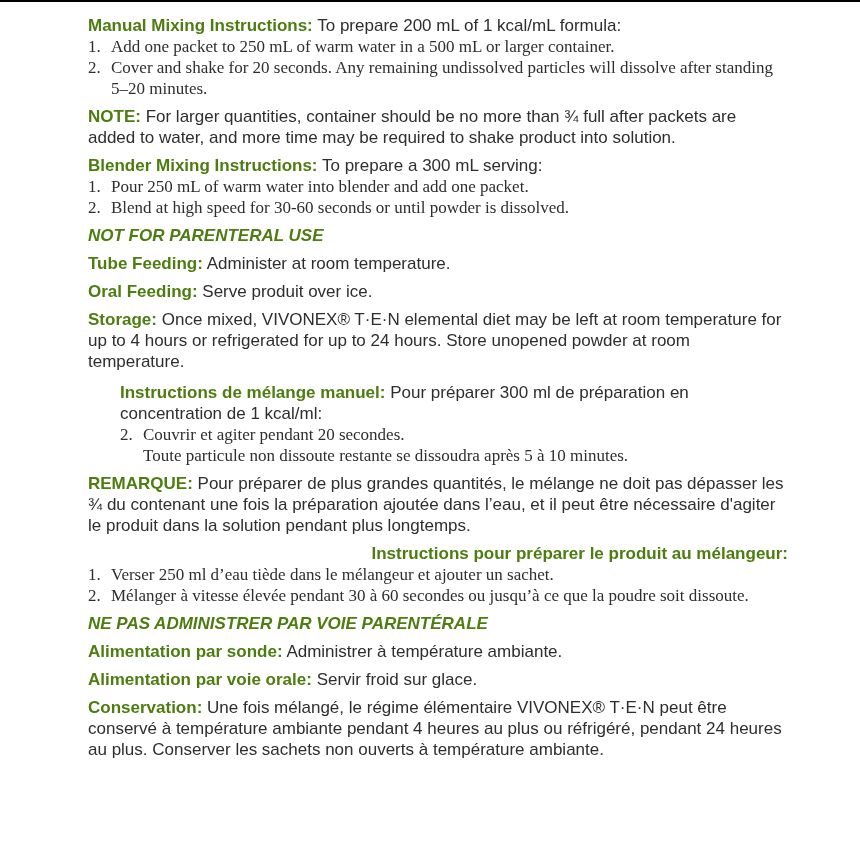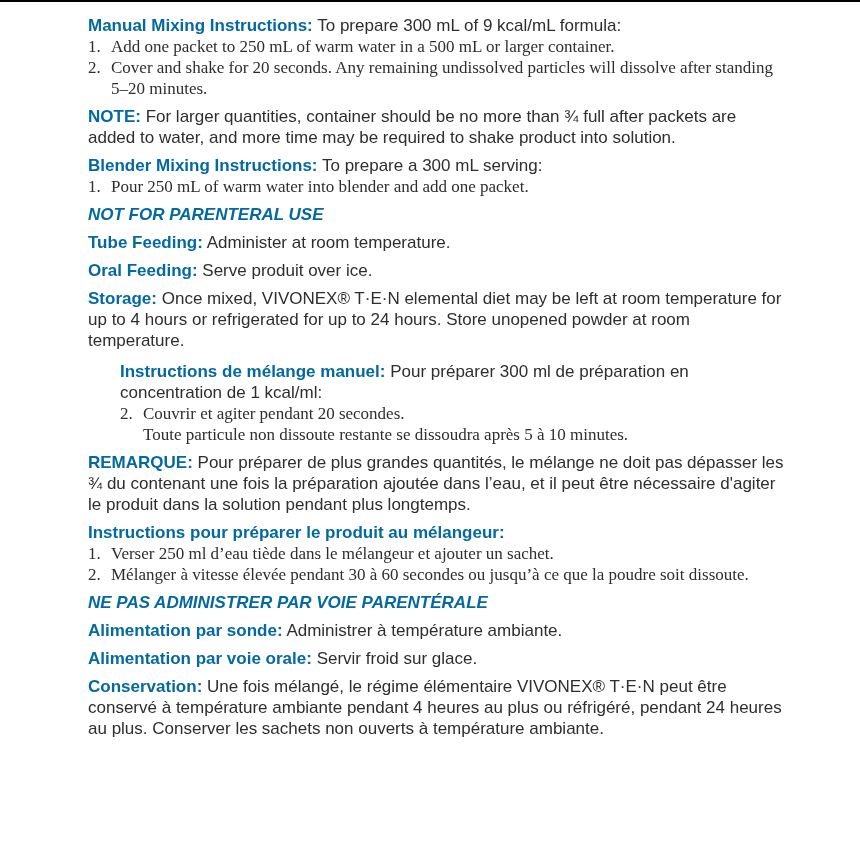--- a/index.html
+++ b/index.html
@@ -17,63 +17,64 @@
     background: #000000;
   }
   .doc {
     position: absolute;
     left: 88px; top: 15px;
     width: 700px;
     font-size: 17px;
     line-height: 21px;
   }
   p { margin: 0; }
-  b, .caps, .num { color: #0369a1; }
+  b, .caps, .num { color: #4d7c0f; }
   .group { margin: 0 0 7px 0; }
   .fr-start { margin-top: 10px; margin-left: 32px; }
   .caps { font-weight: bold; font-style: italic; }
   
   .li {
     padding-left: 23px;
     text-indent: -23px;
     font-family: Liberation Serif, serif;
   }
   .li .num {
     display: inline-block;
     width: 23px;
     text-indent: 0;
     font-weight: normal;
     color: #2e2e2e;
   }
   .li .cont {
     display: block;
     text-indent: 0;
   }
-  .blk { display: block; }
+  .blk { display: block; text-align: right; }
 </style>
 </head>
 <body>
 
 <div class="top-rule"></div>
 
 <div class="doc">
 
   <div class="group">
-    <p class="para"><b>Manual Mixing Instructions:</b> <span>To prepare 300 mL of 9 kcal/mL formula:</span></p>
+    <p class="para"><b>Manual Mixing Instructions:</b> <span>To prepare 200 mL of 1 kcal/mL formula:</span></p>
     <p class="li"><span class="num">1.</span><span>Add one packet to 250 mL of warm water in a 500 mL or larger container.</span></p>
     <p class="li"><span class="num">2.</span><span>Cover and shake for 20 seconds. Any remaining undissolved particles will dissolve after standing 5–20 minutes.</span></p>
   </div>
 
   <div class="group">
     <p class="para"><b>NOTE:</b> <span>For larger quantities, container should be no more than ¾ full after packets are added to water, and more time may be required to shake product into solution.</span></p>
   </div>
 
   <div class="group">
     <p class="para"><b>Blender Mixing Instructions:</b> <span>To prepare a 300 mL serving:</span></p>
     <p class="li"><span class="num">1.</span><span>Pour 250 mL of warm water into blender and add one packet.</span></p>
+    <p class="li"><span class="num">2.</span><span>Blend at high speed for 30-60 seconds or until powder is dissolved.</span></p>
   </div>
 
   <div class="group">
     <p class="caps">NOT FOR PARENTERAL USE</p>
   </div>
 
   <div class="group">
     <p class="para"><b>Tube Feeding:</b> <span>Administer at room temperature.</span></p>
   </div>
 

